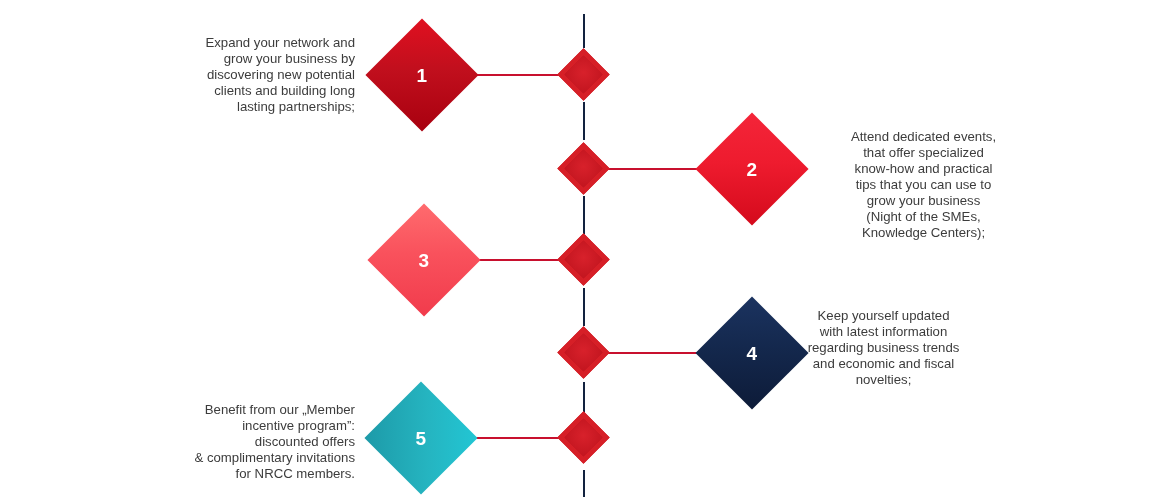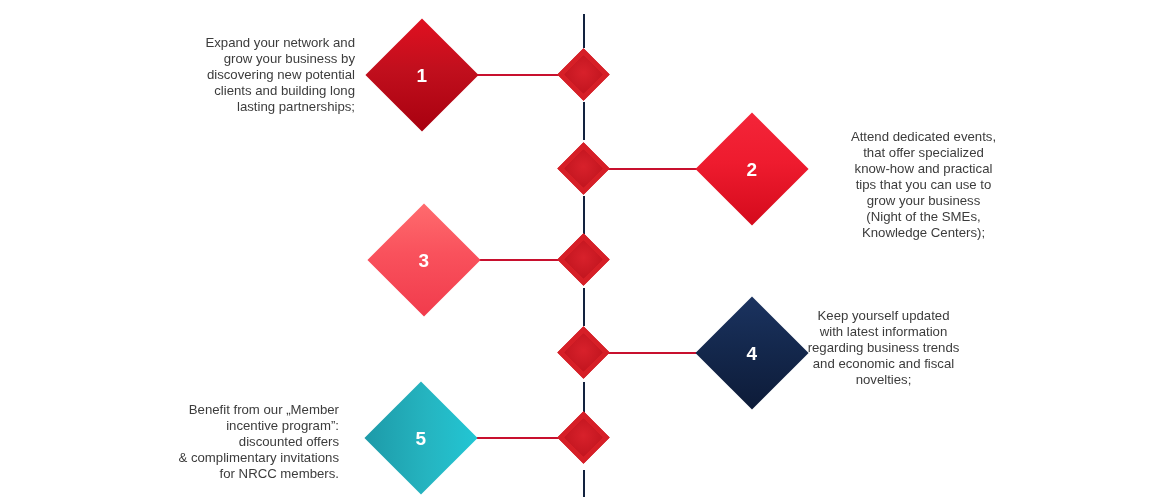--- a/index.html
+++ b/index.html
@@ -144,19 +144,19 @@
   </div>
   <div class="blurb right" style="left:776px; top:308px; width:215px;">Keep yourself updated
 with latest information
 regarding business trends
 and economic and fiscal
 novelties;</div>
 
   <div class="node n5" style="left:381px; top:398px;">
     <span class="num">5</span>
   </div>
-  <div class="blurb left" style="left:119px; top:402px; width:220px;">Benefit from our „Member
+  <div class="blurb left" style="left:135px; top:402px; width:220px;">Benefit from our „Member
 incentive program”:
 discounted offers
 &amp; complimentary invitations
 for NRCC members.</div>
 
 </div>
 
 </body></html>

